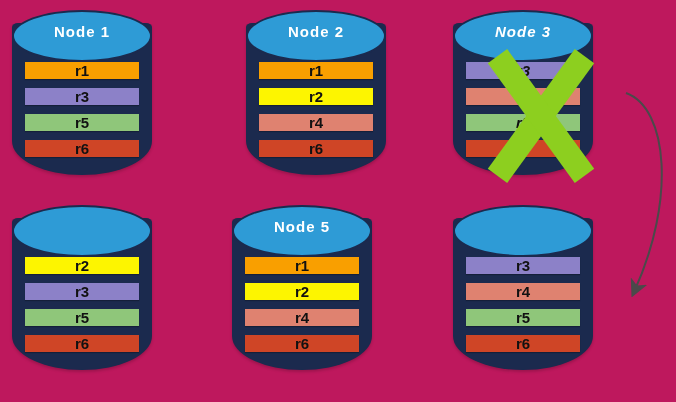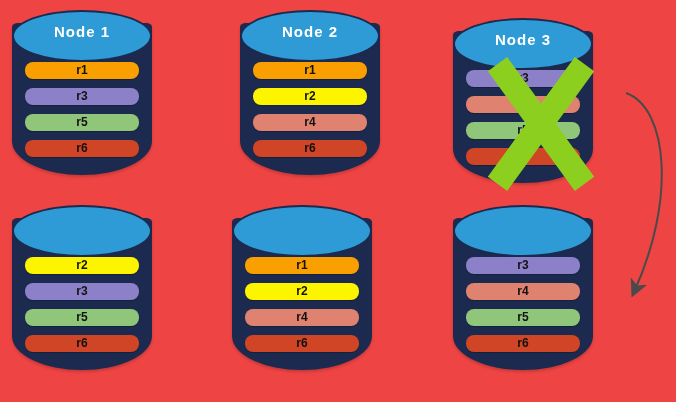--- a/index.html
+++ b/index.html
@@ -8,21 +8,21 @@
     padding: 0;
     background: #ffffff;
   }
   body {
     font-family: "Liberation Sans", sans-serif;
   }
   #canvas {
     position: relative;
     width: 676px;
     height: 402px;
-    background: #ef4444;
+    background: #be185d;
     overflow: hidden;
   }
 
   
   .node {
     position: absolute;
     width: 140px;
     height: 178px;
   }
   .node-body {
@@ -67,23 +67,23 @@
     position: absolute;
     left: 13px;
     top: 52px;
     width: 114px;
     z-index: 3;
   }
   .bar {
     position: relative;
     height: 17px;
     margin-bottom: 9px;
-    border-radius: 8px;
+    border-radius: 0;
     text-align: center;
-    font-size: 12px;
+    font-size: 15px;
     font-weight: bold;
     color: #111111;
     line-height: 17px;
     box-shadow: 0 1px 1px rgba(0,0,0,0.25);
   }
   .bar:last-child { margin-bottom: 0; }
 
   
   .failure-cross {
     position: absolute;
@@ -126,33 +126,33 @@
     <div class="node-top"></div>
     <div class="node-label">Node 1</div>
     <div class="bars">
       <div class="bar" style="background: rgb(249, 159, 0);">r1</div>
       <div class="bar" style="background: rgb(140, 129, 200);">r3</div>
       <div class="bar" style="background: rgb(143, 198, 122);">r5</div>
       <div class="bar" style="background: rgb(207, 69, 38);">r6</div>
     </div>
   </div>
 
-  <div class="node" style="left:240px; top:10px;">
+  <div class="node" style="left:246px; top:10px;">
     <div class="node-body"></div>
     <div class="node-top"></div>
     <div class="node-label">Node 2</div>
     <div class="bars">
       <div class="bar" style="background: rgb(249, 159, 0);">r1</div>
       <div class="bar" style="background: rgb(253, 245, 0);">r2</div>
       <div class="bar" style="background: rgb(223, 130, 112);">r4</div>
       <div class="bar" style="background: rgb(207, 69, 38);">r6</div>
     </div>
   </div>
 
-  <div class="node" style="left:453px; top:18px;">
+  <div class="node" style="left:453px; top:10px;font-style:italic;">
     <div class="node-body"></div>
     <div class="node-top"></div>
     <div class="node-label">Node 3</div>
     <div class="bars">
       <div class="bar" style="background: rgb(140, 129, 200);">r3</div>
       <div class="bar" style="background: rgb(223, 130, 112);">r4</div>
       <div class="bar" style="background: rgb(143, 198, 122);">r5</div>
       <div class="bar" style="background: rgb(207, 69, 38);">r6</div>
     </div>
     <div class="failure-cross">
@@ -168,20 +168,21 @@
       <div class="bar" style="background: rgb(253, 245, 0);">r2</div>
       <div class="bar" style="background: rgb(140, 129, 200);">r3</div>
       <div class="bar" style="background: rgb(143, 198, 122);">r5</div>
       <div class="bar" style="background: rgb(207, 69, 38);">r6</div>
     </div>
   </div>
 
   <div class="node" style="left:232px; top:205px;">
     <div class="node-body"></div>
     <div class="node-top"></div>
+    <div class="node-label">Node 5</div>
     <div class="bars">
       <div class="bar" style="background: rgb(249, 159, 0);">r1</div>
       <div class="bar" style="background: rgb(253, 245, 0);">r2</div>
       <div class="bar" style="background: rgb(223, 130, 112);">r4</div>
       <div class="bar" style="background: rgb(207, 69, 38);">r6</div>
     </div>
   </div>
 
   <div class="node" style="left:453px; top:205px;">
     <div class="node-body"></div>

